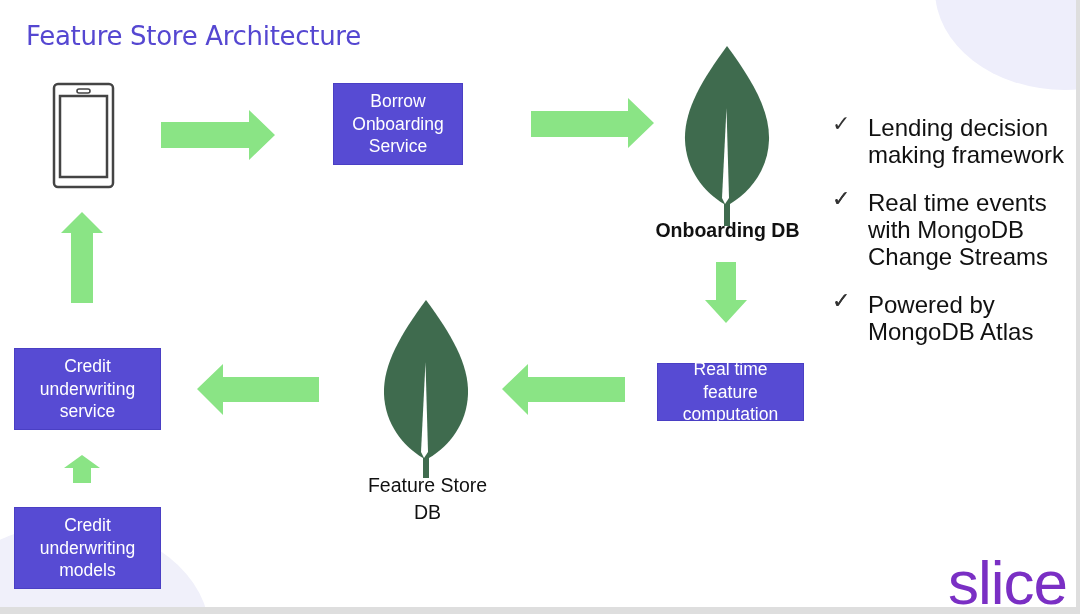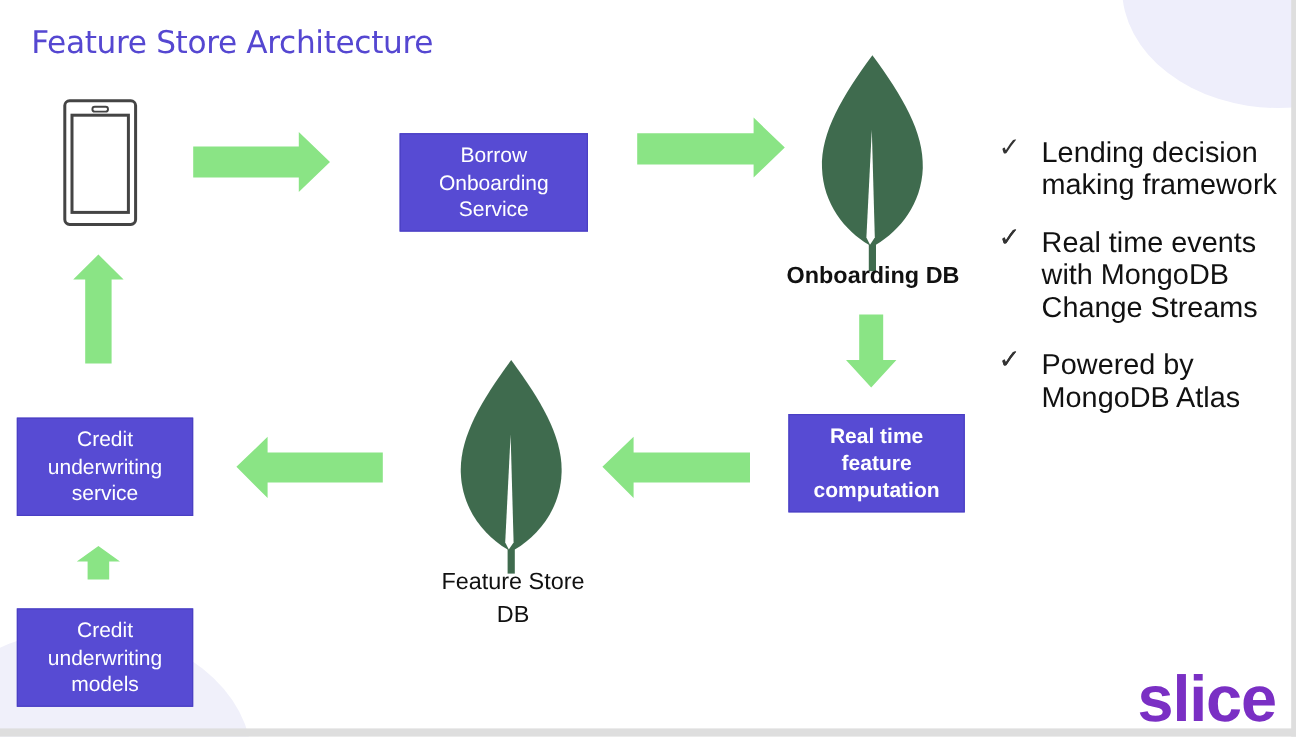--- a/index.html
+++ b/index.html
@@ -18,41 +18,41 @@
     font-family: "DejaVu Sans", sans-serif;
     font-size: 26px; color: #5547d1; letter-spacing: -0.3px;
   }
   .box {
     position: absolute; background: #574bd3; color: #ffffff;
     display: flex; align-items: center; justify-content: center; text-align: center;
     font-size: 17.5px; line-height: 22.5px;
     box-sizing: border-box; border: 1px solid #4a3fc4;
   }
   .box span { white-space: pre-line; }
-  #box-borrow  { left: 333px; top: 83px;  width: 157px; height: 82px; margin-top: 28px; }
-  #box-realtime{ left: 657px; top: 345px; width: 147px; height: 82px; font-weight: bold; }
+  #box-borrow  { left: 333px; top: 83px;  width: 130px; height: 82px; }
+  #box-realtime{ left: 657px; top: 363px; width: 147px; height: 58px; }
   #box-service { left: 14px;  top: 348px; width: 147px; height: 82px; }
   #box-models  { left: 14px;  top: 507px; width: 147px; height: 82px; }
   .db-label {
     position: absolute; color: #111; font-size: 19.5px; line-height: 27px;
     text-align: center; white-space: pre-line;
   }
   #label-onboarding-db { left: 640px; top: 217px; width: 175px; font-weight: bold; }
   #label-feature-db    { left: 345px; top: 472px; width: 165px; }
   svg.diagram { position: absolute; left: 0; top: 0; }
   .bullets { position: absolute; left: 832px; top: 114px; width: 240px; }
   .bullet { position: relative; padding-left: 36px; margin-bottom: 21px; }
   .bullet .check {
     position: absolute; left: 0; top: -3px; font-size: 22px; color: #333;
     font-family: "DejaVu Sans", sans-serif; font-weight: bold;
   }
   .bullet .txt { font-size: 24px; line-height: 27px; color: #111; white-space: pre-line; display: block; }
   .logo {
     position: absolute; left: 948px; top: 553px;
-    font-size: 54px; font-weight: bold; color: #7a2fc4; letter-spacing: -1px; line-height: 60px;
+    font-size: 62px; font-weight: normal; color: #7a2fc4; letter-spacing: -1px; line-height: 60px;
   }
 </style>
 </head>
 <body>
 
 <div class="deco-circle deco-tr"></div>
 <div class="deco-circle deco-bl"></div>
 <div class="frame-right"></div>
 <div class="frame-bottom"></div>
 

